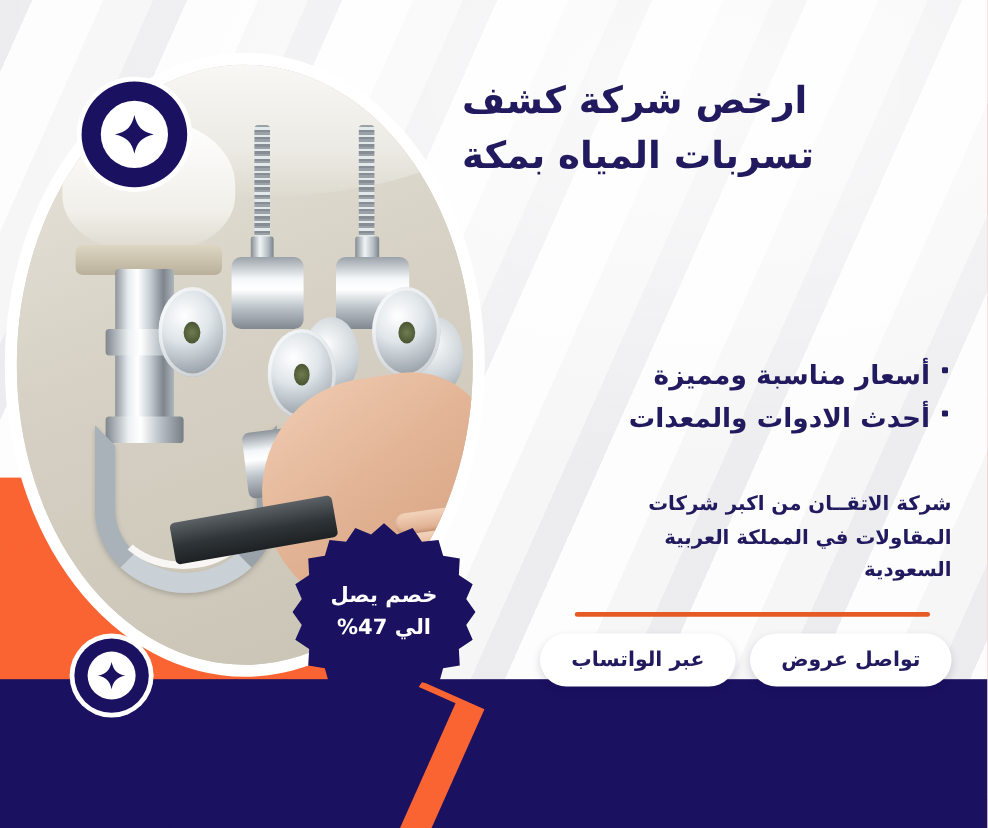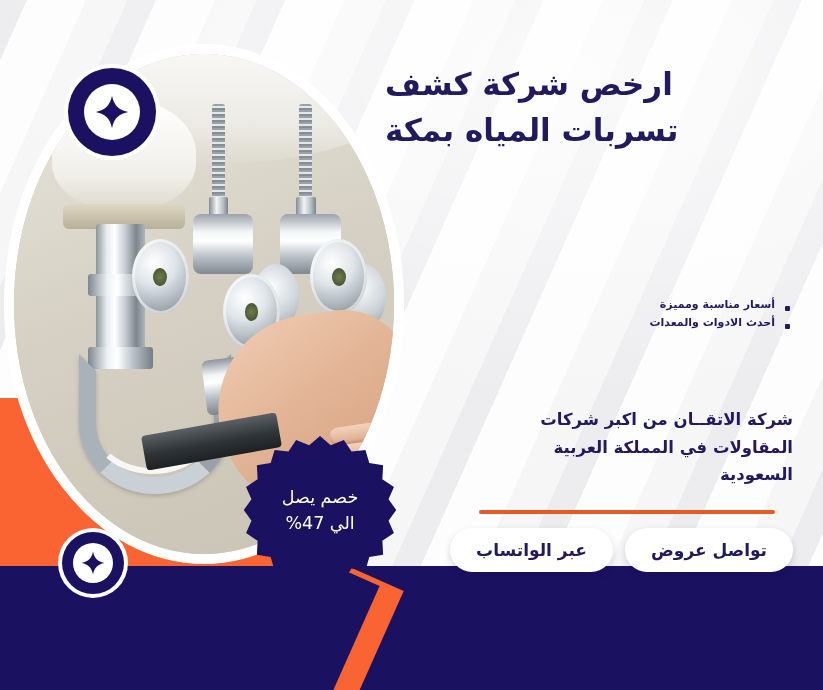--- a/index.html
+++ b/index.html
@@ -206,21 +206,21 @@
   }
   .subhead{
     color:#ea5b24;font-size:22px;font-weight:bold;margin:0;
     position:absolute;right:30px;top:232px;width:412px;text-align:right;direction:rtl;
   }
   .bullets{
     position:absolute;right:30px;top:296px;width:412px;
     list-style:none;margin:0;padding:0;direction:rtl;text-align:right;
   }
   .bullets li{
-    color:#211a5e;font-size:11px;font-weight:bold;line-height:1.62;
+    color:#211a5e;font-size:22px;font-weight:bold;line-height:1.62;
     position:relative;padding-right:18px;
   }
   .bullets li::before{
     content:"";position:absolute;right:3px;top:10px;
     width:5px;height:5px;background:#211a5e;border-radius:1px;
   }
   .paragraph{
     position:absolute;right:30px;top:406px;width:280px;
     color:#211a5e;font-size:16.5px;font-weight:bold;line-height:1.68;
     direction:rtl;margin:0;
@@ -243,21 +243,21 @@
     white-space:nowrap;cursor:pointer;
   }
 
   
   .badge{
     position:absolute;left:243px;top:433px;width:154px;height:154px;
     display:flex;align-items:center;justify-content:center;
   }
   .badge-star{position:absolute;inset:0;}
   .badge-text{
-    position:relative;color:#ffffff;font-size:17.5px;font-weight:normal;
+    position:relative;color:#ffffff;font-size:17.5px;font-weight:bold;
     text-align:center;line-height:1.5;direction:rtl;z-index:2;
   }
   .badge-text .l2{direction:rtl;unicode-bidi:embed;}
 </style>
 </head>
 <body>
 
 <div id="poster">
 
   <div class="bg-base"></div>

